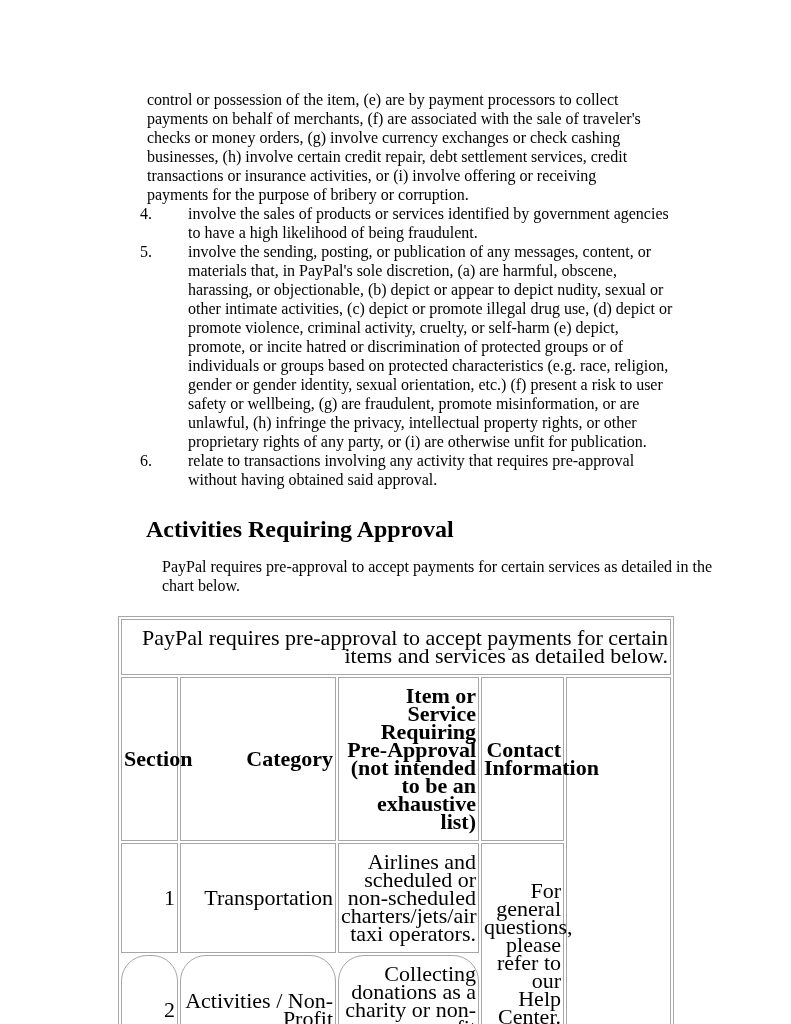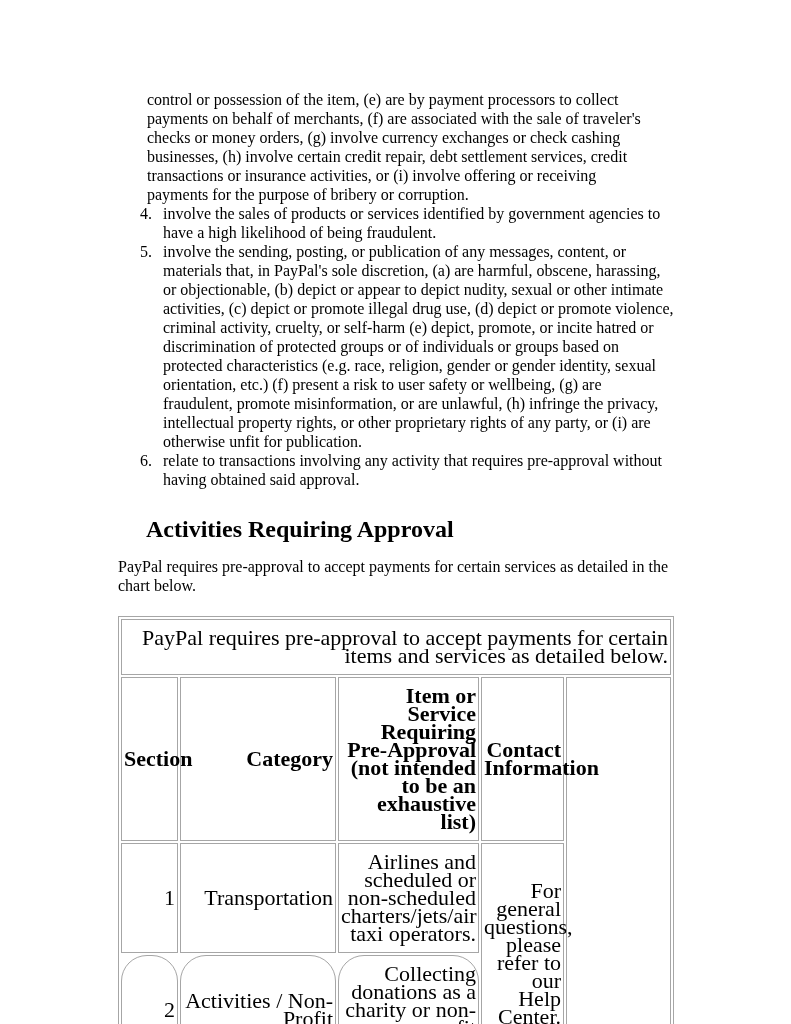--- a/index.html
+++ b/index.html
@@ -35,32 +35,34 @@
   }
   .li-num {
     flex: 0 0 45px;
     box-sizing: border-box;
     text-align: right;
     padding-right: 11px;
   }
   .li-text {
     flex: 1 1 auto;
     width: 511px;
+    margin-left: 25px;
   }
   
   .section-heading {
     top: 517px;
     font-size: 24px;
     font-weight: bold;
     line-height: 24px;
     margin-left: 28px;
   }
   
   .intro-para {
     top: 557px;
+    margin-left: 44px;
   }
   
   .table-wrap {
     top: 616px;
   }
   table.approval {
     border-collapse: separate;
     border-spacing: 2px;
     border: 1px solid #a6a6a6;
     width: 556px;

